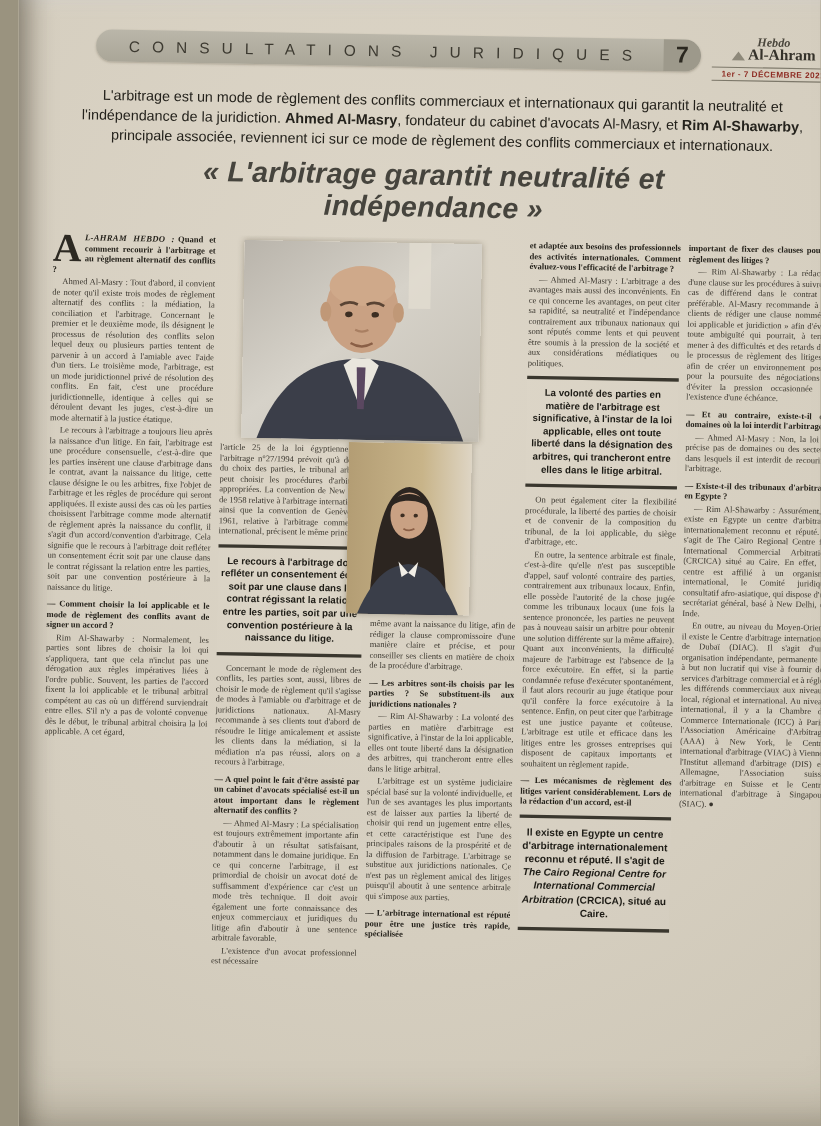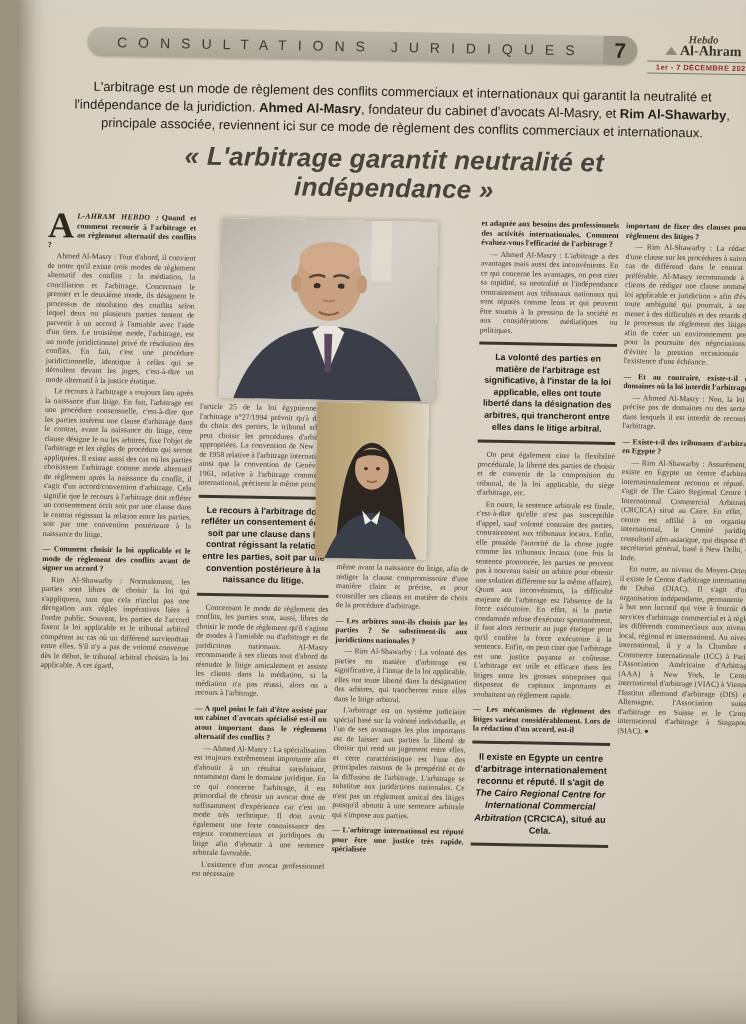--- a/index.html
+++ b/index.html
@@ -178,21 +178,21 @@
       </div>
 
       <div class="col">
         <div>
             <p class="question-cont">et adaptée aux besoins des professionnels des activités internationales. Comment évaluez-vous l'efficacité de l'arbitrage ?</p>
             <p class="para">— Ahmed Al-Masry : L'arbitrage a des avantages mais aussi des inconvénients. En ce qui concerne les avantages, on peut citer sa rapidité, sa neutralité et l'indépendance contrairement aux tribunaux nationaux qui sont réputés comme lents et qui peuvent être soumis à la pression de la société et aux considérations médiatiques ou politiques.</p>
             <div class="pullquote"><span>La volonté des parties en matière de l'arbitrage est significative, à l'instar de la loi applicable, elles ont toute liberté dans la désignation des arbitres, qui trancheront entre elles dans le litige arbitral.</span></div>
             <p class="para">On peut également citer la flexibilité procédurale, la liberté des parties de choisir et de convenir de la composition du tribunal, de la loi applicable, du siège d'arbitrage, etc.</p>
             <p class="para">En outre, la sentence arbitrale est finale, c'est-à-dire qu'elle n'est pas susceptible d'appel, sauf volonté contraire des parties, contrairement aux tribunaux locaux. Enfin, elle possède l'autorité de la chose jugée comme les tribunaux locaux (une fois la sentence prononcée, les parties ne peuvent pas à nouveau saisir un arbitre pour obtenir une solution différente sur la même affaire). Quant aux inconvénients, la difficulté majeure de l'arbitrage est l'absence de la force exécutoire. En effet, si la partie condamnée refuse d'exécuter spontanément, il faut alors recourir au juge étatique pour qu'il confère la force exécutoire à la sentence. Enfin, on peut citer que l'arbitrage est une justice payante et coûteuse. L'arbitrage est utile et efficace dans les litiges entre les grosses entreprises qui disposent de capitaux importants et souhaitent un règlement rapide.</p>
             <p class="question">— Les mécanismes de règlement des litiges varient considérablement. Lors de la rédaction d'un accord, est-il</p>
-            <div class="pullquote cairo"><span>Il existe en Egypte un centre d'arbitrage internationalement reconnu et réputé. Il s'agit de </span><span class="it">The Cairo Regional Centre for International Commercial Arbitration</span><span> (CRCICA), situé au Cela.</span></div>
+            <div class="pullquote cairo"><span>Il existe en Egypte un centre d'arbitrage internationalement reconnu et réputé. Il s'agit de </span><span class="it">The Cairo Regional Centre for International Commercial Arbitration</span><span> (CRCICA), situé au Caire.</span></div>
           </div>
       </div>
 
       <div class="col">
         <div>
             <p class="question-cont">important de fixer des clauses pour le règlement des litiges ?</p>
             <p class="para">— Rim Al-Shawarby : La rédaction d'une clause sur les procédures à suivre en cas de différend dans le contrat est préférable. Al-Masry recommande à ses clients de rédiger une clause nommée « loi applicable et juridiction » afin d'éviter toute ambiguïté qui pourrait, à terme, mener à des difficultés et des retards dans le processus de règlement des litiges et afin de créer un environnement positif pour la poursuite des négociations et d'éviter la pression occasionnée par l'existence d'une échéance.</p>
             <p class="question">— Et au contraire, existe-t-il des domaines où la loi interdit l'arbitrage ?</p>
             <p class="para">— Ahmed Al-Masry : Non, la loi ne précise pas de domaines ou des secteurs dans lesquels il est interdit de recourir à l'arbitrage.</p>
             <p class="question">— Existe-t-il des tribunaux d'arbitrage en Egypte ?</p>

